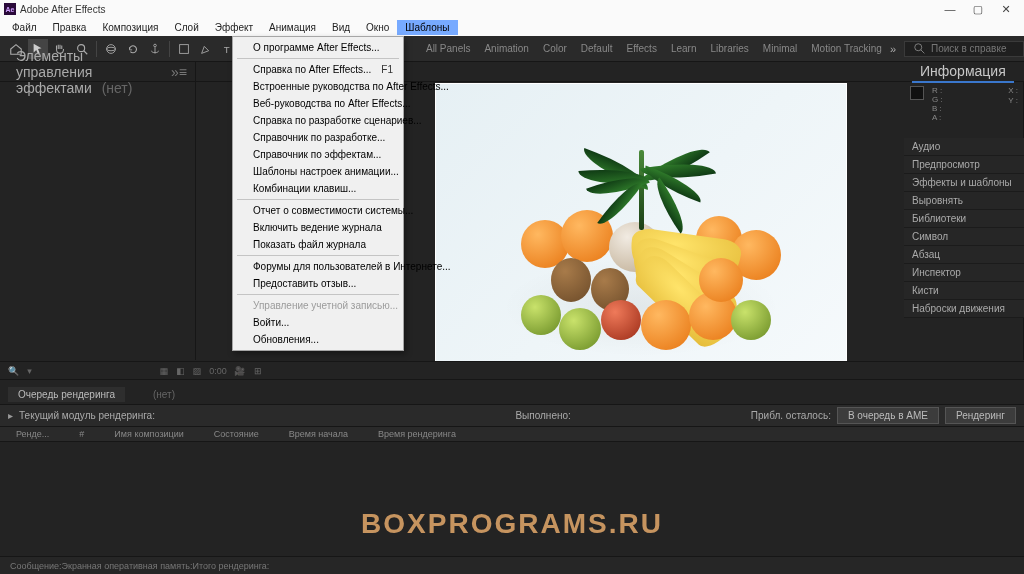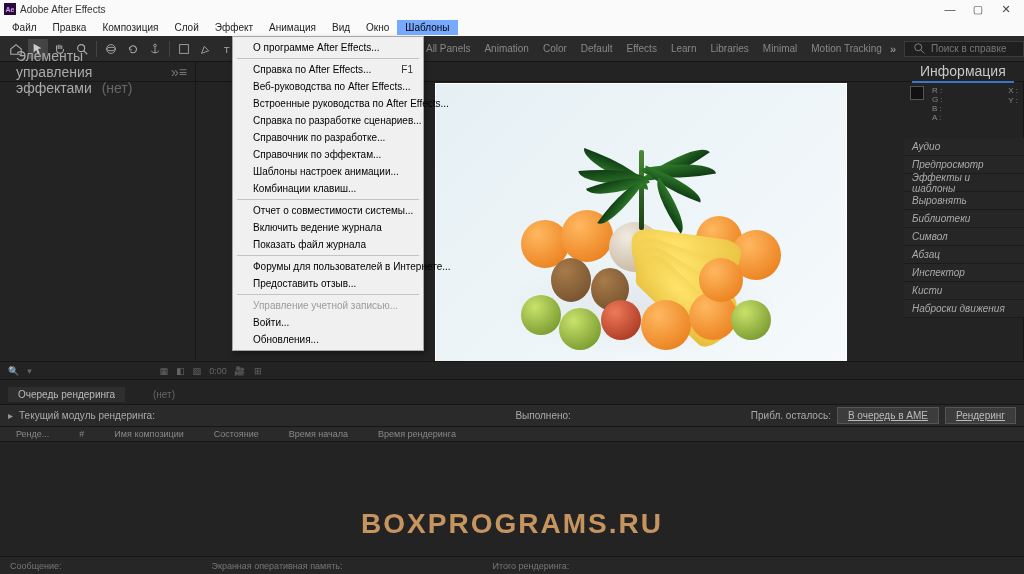--- a/index.html
+++ b/index.html
@@ -46,46 +46,46 @@
   .fruit.orange { background: radial-gradient(circle at 35% 30%, #ffb860, #e67410); }
   .fruit.apple-g { background: radial-gradient(circle at 35% 30%, #c9e26b, #678a22); }
   .fruit.apple-r { background: radial-gradient(circle at 35% 30%, #ef7a5a, #9b2b16); }
   .fruit.kiwi { background: radial-gradient(circle at 35% 30%, #a87b4a, #6b4a28); }
   .fruit.coconut { background: radial-gradient(circle at 35% 30%, #f1ebe2, #bca98e); }
   .banana { position: absolute; width: 110px; height: 38px; background: radial-gradient(ellipse at 40% 30%, #ffe46a, #e3b936); border-radius: 60px 60px 40px 40px / 40px 40px 80px 80px; transform-origin: 10% 50%; }
   .leaf { position: absolute; background: linear-gradient(180deg,#2f7b2a,#0f3a14); border-radius: 0 100% 0 100% / 0 100% 0 100%; }
   .stalk { position: absolute; width: 5px; height: 80px; background: linear-gradient(#4a8a3a,#1c4016); left: 148px; top: 0; border-radius: 2px; }
 
   
-  .dropdown { position: absolute; top: 36px; left: 232px; width: 192px; background: #f0f0f0; border: 1px solid #a6a6a6; box-shadow: 2px 3px 6px rgba(0,0,0,0.35); z-index: 50; font-size: 10px; color: #000; padding: 2px 0; }
+  .dropdown { position: absolute; top: 36px; left: 232px; width: 172px; background: #f0f0f0; border: 1px solid #a6a6a6; box-shadow: 2px 3px 6px rgba(0,0,0,0.35); z-index: 50; font-size: 10px; color: #000; padding: 2px 0; }
   .dropdown .mi { padding: 3px 10px 3px 20px; white-space: nowrap; position: relative; }
   .dropdown .sep { height: 1px; background: #c4c4c4; margin: 2px 4px; }
   .dropdown .mi .sc { position: absolute; right: 10px; color: #333; }
   .dropdown .mi.disabled { color: #9b9b9b; }
 
   
   .rpanels { position: absolute; top: 62px; right: 0; width: 120px; }
   .info-box { padding: 4px 6px; font-size: 9px; color: #888; }
   .rgba-row { display: flex; gap: 8px; }
   .swatch { width: 14px; height: 14px; background: #111; border: 1px solid #555; }
-  .side-item { height: 18px; display: flex; align-items: center; padding: 0 8px; font-size: 10px; color: #aaa; border-bottom: 1px solid #1b1b1b; background: #262626; font-style: italic; }
+  .side-item { height: 18px; display: flex; align-items: center; padding: 0 8px; font-size: 10px; color: #aaa; border-bottom: 1px solid #1b1b1b; background: #262626; }
 
   
   .lower { position: absolute; top: 361px; left: 0; right: 0; bottom: 0; background: #232323; border-top: 1px solid #161616; }
   .lower-toolbar { height: 18px; background: #232323; border-bottom: 1px solid #161616; display: flex; align-items: center; padding: 0 8px; gap: 8px; color: #666; font-size: 9px; }
   .lower-tabs { height: 24px; display: flex; align-items: flex-end; padding: 0 8px 2px; gap: 18px; font-size: 10px; }
   .lower-tabs .lt { padding: 2px 10px; color: #bbb; }
   .lower-tabs .lt.active { background: #2e2e2e; }
   .render-header { height: 22px; display: flex; align-items: center; background: #2a2a2a; border-top: 1px solid #161616; padding: 0 8px; font-size: 10px; color: #aaa; }
   .render-header .spacer { flex: 1; }
   .render-header .chev { margin-right: 6px; color: #999; }
-  .btn3d { padding: 2px 10px; background: #3c3c3c; border: 1px solid #555; color: #bbb; margin-left: 6px; font-size: 10px; text-decoration: underline; }
+  .btn3d { padding: 2px 10px; background: #3c3c3c; border: 1px solid #555; color: #bbb; margin-left: 6px; font-size: 10px; }
   .render-cols { height: 16px; display: flex; align-items: center; background: #2a2a2a; padding: 0 16px; gap: 30px; font-size: 9px; color: #888; border-top: 1px solid #161616; border-bottom: 1px solid #161616; }
   .watermark { position: absolute; left: 50%; bottom: 34px; transform: translateX(-50%); font-size: 28px; font-weight: 800; letter-spacing: 2px; color: #fdba74; opacity: 0.75; }
-  .footer { position: absolute; left:0; right:0; bottom:0; height:18px; background:#262626; display:flex; align-items:center; color:#777; font-size:9px; padding: 0 10px; gap: 150px; border-top:1px solid #161616;}
+  .footer { position: absolute; left:0; right:0; bottom:0; height:18px; background:#262626; display:flex; align-items:center; color:#777; font-size:9px; padding: 0 10px; border-top:1px solid #161616;}
 </style>
 </head>
 <body>
 
 <div class="titlebar">
   <div class="logo">Ae</div>
   <div class="title">Adobe After Effects</div>
   <div class="winbtn">—</div>
   <div class="winbtn">▢</div>
   <div class="winbtn">✕</div>
@@ -294,22 +294,22 @@
       <div class="side-item">Инспектор</div>
       <div class="side-item">Кисти</div>
       <div class="side-item">Наброски движения</div>
     </div>
 </div>
 
 <div class="dropdown" id="dropdown">
     <div class="mi">О программе After Effects...</div>
     <div class="sep"></div>
     <div class="mi">Справка по After Effects...<span class="sc">F1</span></div>
+    <div class="mi">Встроенные руководства по After Effects...</div>
     <div class="mi">Веб-руководства по After Effects...</div>
-    <div class="mi">Встроенные руководства по After Effects...</div>
     <div class="mi">Справка по разработке сценариев...</div>
     <div class="mi">Справочник по разработке...</div>
     <div class="mi">Справочник по эффектам...</div>
     <div class="mi">Шаблоны настроек анимации...</div>
     <div class="mi">Комбинации клавиш...</div>
     <div class="sep"></div>
     <div class="mi">Отчет о совместимости системы...</div>
     <div class="mi">Включить ведение журнала</div>
     <div class="mi">Показать файл журнала</div>
     <div class="sep"></div>

